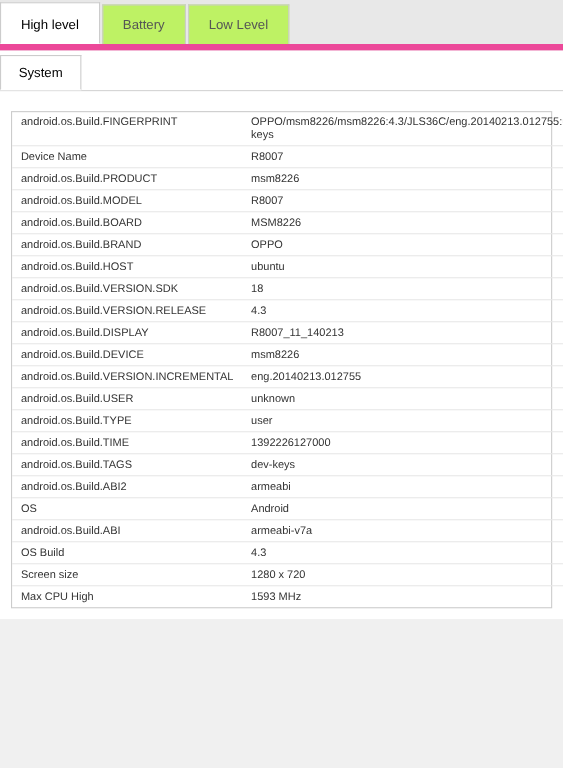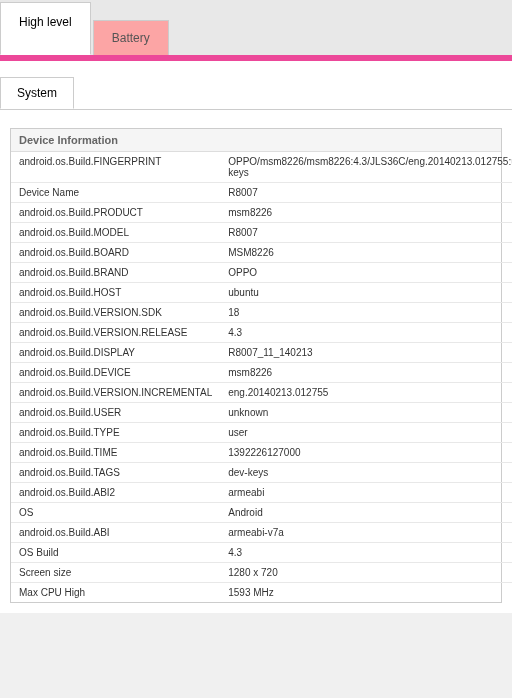--- a/index.html
+++ b/index.html
@@ -15,25 +15,25 @@
       background: #e8e8e8;
       border-bottom: 6px solid #ec4899;
       padding: 0;
     }
 
     .tab {
       padding: 10px 18px;
       cursor: pointer;
       border: 1px solid #ccc;
       border-bottom: none;
-      background: #fca5a5;
+      background: #bef264;
       color: #555;
       font-size: 12px;
       margin-right: 2px;
-      margin-top: 20px;
+      margin-top: 4px;
     }
 
     .tab.active {
       background: #fff;
       color: #000;
       border-bottom: 1px solid #fff;
       margin-top: 2px;
       padding-top: 12px;
     }
 
@@ -46,21 +46,21 @@
 
     .tab-second {
       padding: 8px 16px;
       cursor: pointer;
       border: 1px solid #ccc;
       border-bottom: none;
       background: #ddd;
       color: #555;
       font-size: 12px;
       margin-right: 2px;
-      margin-top: 16px;
+      margin-top: 4px;
     }
 
     .tab-second.active {
       background: #fff;
       color: #000;
       border-bottom: 1px solid #fff;
     }
 
     .content-area {
       background: #fff;
@@ -112,29 +112,29 @@
     .link-color {
       color: #0066cc;
     }
   </style>
 </head>
 <body>
 
 <div class="tab-bar">
 <div class="tab active">High level</div>
     <div class="tab">Battery</div>
+    <div class="tab">Low Level</div>
   </div>
 
 <div class="tab-bar-second">
 <div class="tab-second active">System</div>
   </div>
 
 <div class="content-area">
   <div class="section">
-    <div class="section-header">Device Information</div>
     <table>
       <tbody id="table-body">
       <tr>
             <td>android.os.Build.FINGERPRINT</td>
             <td class="link-color">OPPO/msm8226/msm8226:4.3/JLS36C/eng.20140213.012755:user/dev-keys</td>
           </tr>
           <tr>
             <td>Device Name</td>
             <td>R8007</td>
           </tr>

